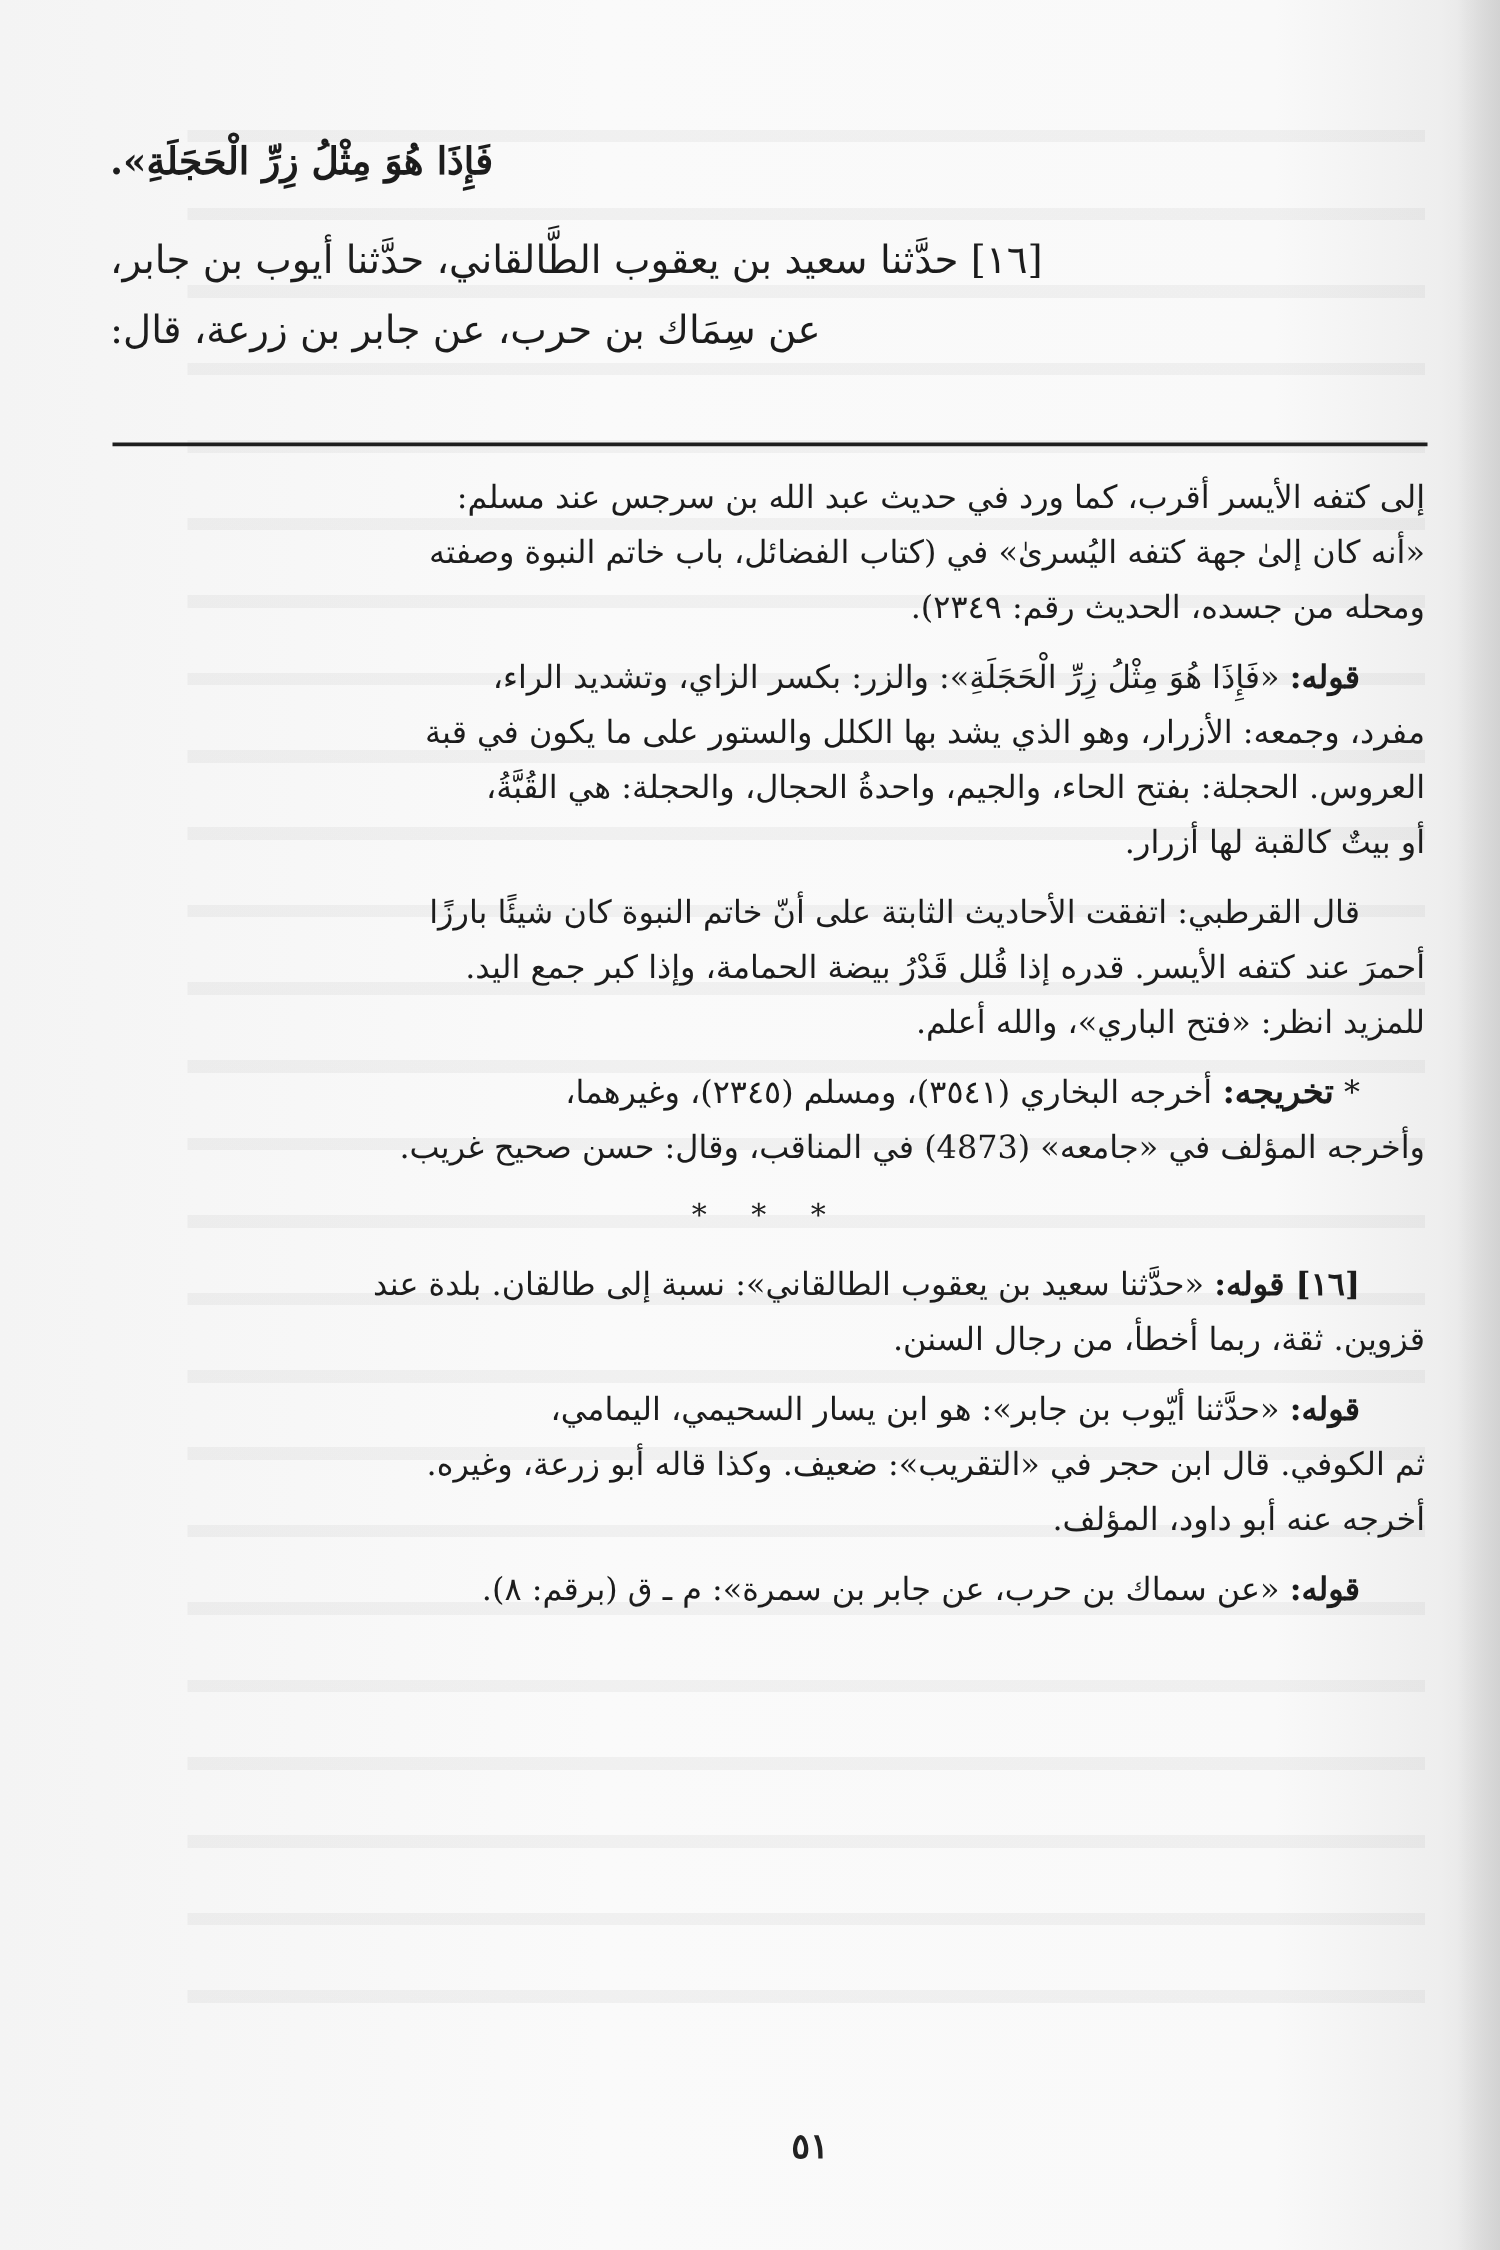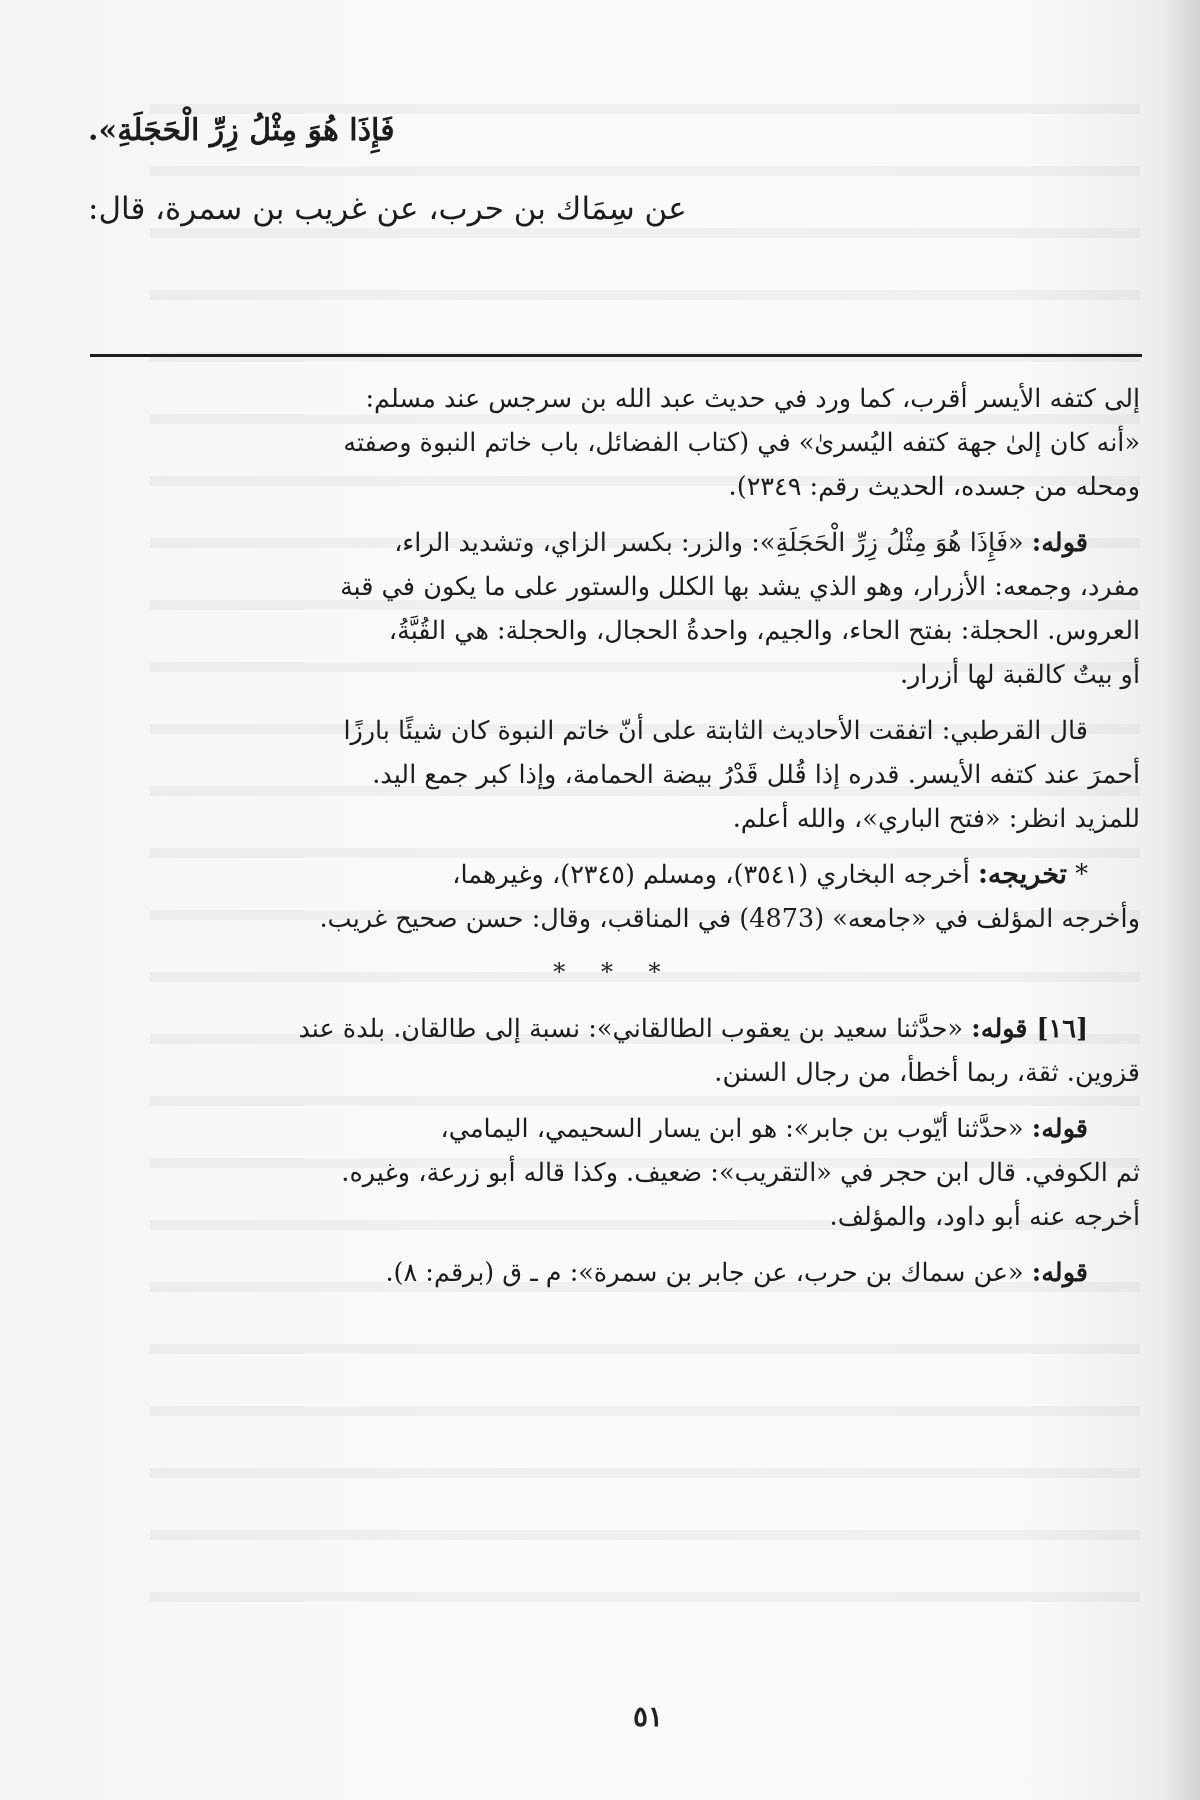--- a/index.html
+++ b/index.html
@@ -106,21 +106,22 @@
   </style>
 </head>
 <body>
 
 <div class="page">
   <div class="bleed"></div>
   <div class="gutter-shadow"></div>
 
   <div class="text-block main-text">
     <div class="line first">فَإِذَا هُوَ مِثْلُ زِرِّ الْحَجَلَةِ».</div>
-    <div class="line">عن سِمَاك بن حرب، عن غريب بن سمرة، قال:</div>
+    <div class="line indent">[١٦] حدَّثنا سعيد بن يعقوب الطَّالقاني، حدَّثنا أيوب بن جابر،</div>
+    <div class="line">عن سِمَاك بن حرب، عن جابر بن زرعة، قال:</div>
   </div>
 
   <div class="divider"></div>
 
   <div class="notes">
 
     <div class="note-para">
       <div class="note-line">إلى كتفه الأيسر أقرب، كما ورد في حديث عبد الله بن سرجس عند مسلم:</div>
       <div class="note-line">«أنه كان إلىٰ جهة كتفه اليُسرىٰ» في (كتاب الفضائل، باب خاتم النبوة وصفته</div>
       <div class="note-line">ومحله من جسده، الحديث رقم: ٢٣٤٩).</div>
@@ -160,21 +161,21 @@
       </div>
       <div class="note-line">قزوين. ثقة، ربما أخطأ، من رجال السنن.</div>
     </div>
 
     <div class="note-para">
       <div class="note-line indent">
         <span class="kw">قوله:</span>
         <span>«حدَّثنا أيّوب بن جابر»: هو ابن يسار السحيمي، اليمامي،</span>
       </div>
       <div class="note-line">ثم الكوفي. قال ابن حجر في «التقريب»: ضعيف. وكذا قاله أبو زرعة، وغيره.</div>
-      <div class="note-line">أخرجه عنه أبو داود، والمؤلف.</div>
+      <div class="note-line">أخرجه عنه أبو داود، المؤلف.</div>
     </div>
 
     <div class="note-para">
       <div class="note-line indent">
         <span class="kw">قوله:</span>
         <span>«عن سماك بن حرب، عن جابر بن سمرة»: م ـ ق (برقم: ٨).</span>
       </div>
     </div>
 
   </div>

